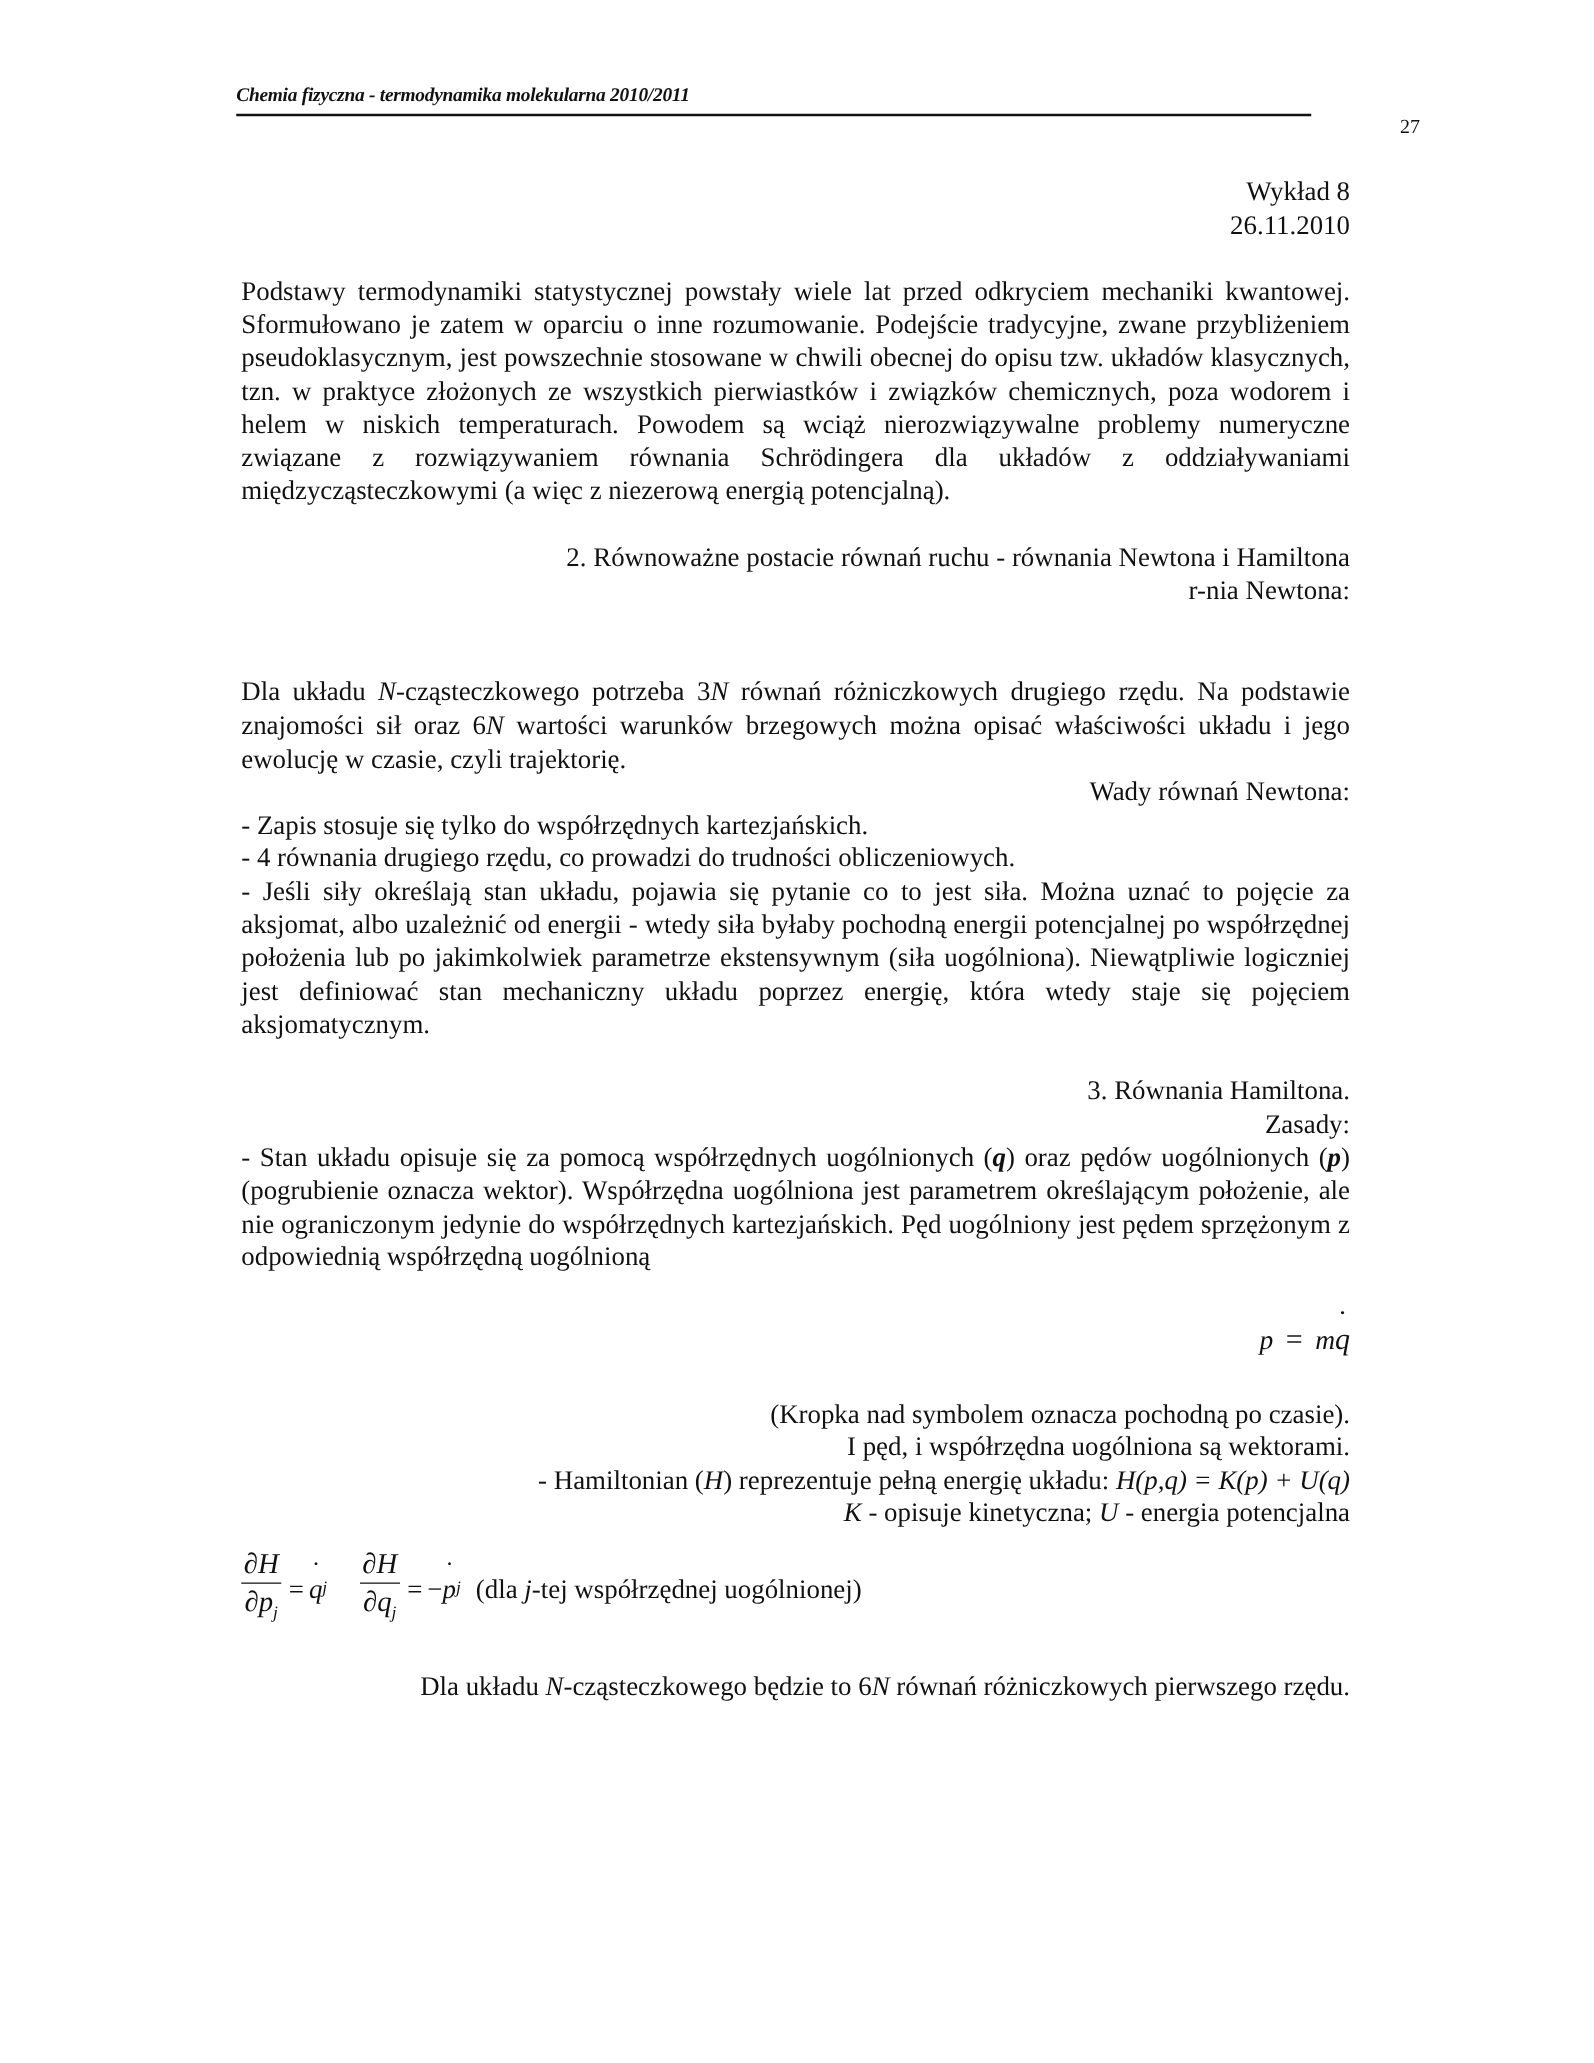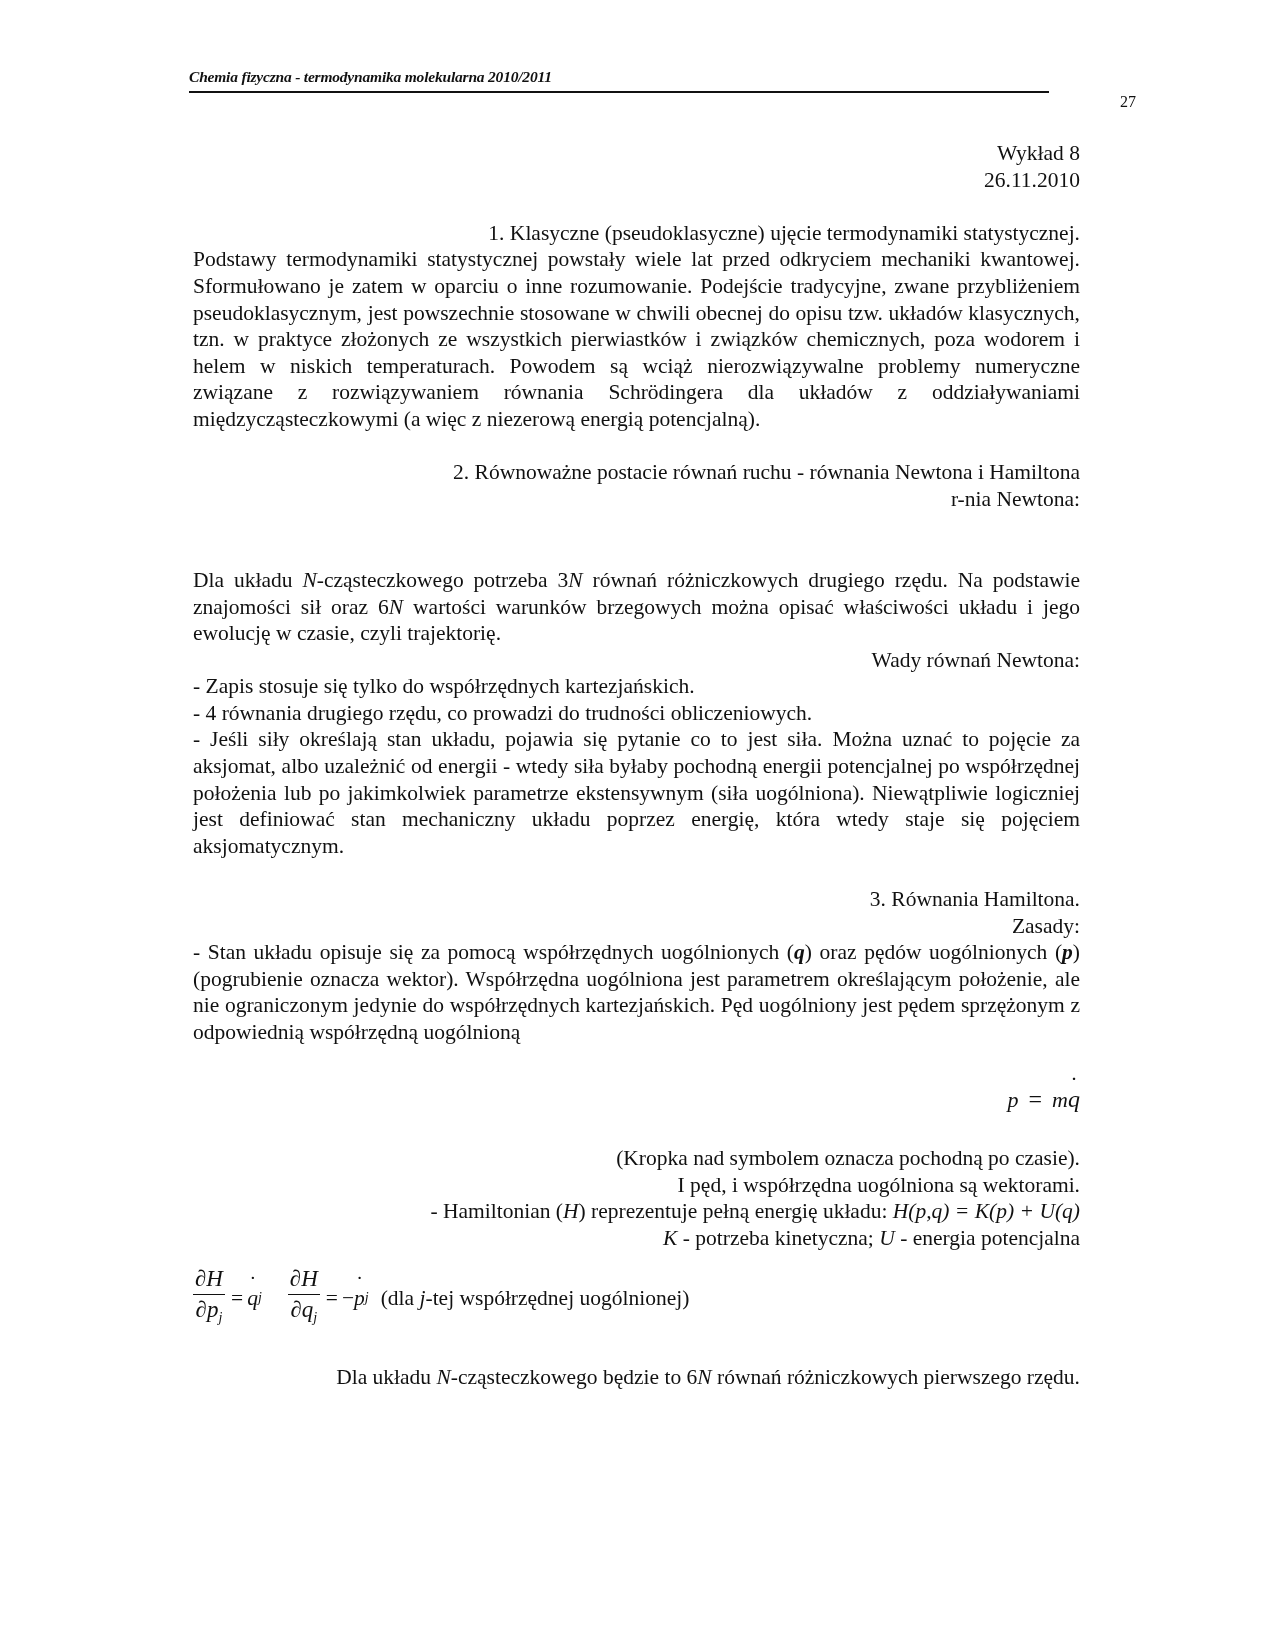--- a/index.html
+++ b/index.html
@@ -41,21 +41,20 @@
     <div class="running-title">Chemia fizyczna - termodynamika molekularna 2010/2011</div>
     <div class="running-rule"></div>
   </div>
   <div class="page-number">27</div>
 
   <div class="body">
     <p class="p">Wykład 8</p>
     <p class="p">26.11.2010</p>
     <div class="gap"></div>
 
-    <p class="p">1. Klasyczne (pseudoklasyczne) ujęcie termodynamiki statystycznej.</p>
     <p class="p justify">Podstawy termodynamiki statystycznej powstały wiele lat przed odkryciem mechaniki kwantowej. Sformułowano je zatem w oparciu o inne rozumowanie. Podejście tradycyjne, zwane przybliżeniem pseudoklasycznym, jest powszechnie stosowane w chwili obecnej do opisu tzw. układów klasycznych, tzn. w praktyce złożonych ze wszystkich pierwiastków i związków chemicznych, poza wodorem i helem w niskich temperaturach. Powodem są wciąż nierozwiązywalne problemy numeryczne związane z rozwiązywaniem równania Schrödingera dla układów z oddziaływaniami międzycząsteczkowymi (a więc z niezerową energią potencjalną).</p>
     <div class="gap"></div>
 
     <p class="p">2. Równoważne postacie równań ruchu - równania Newtona i Hamiltona</p>
     <p class="p">r-nia Newtona:</p>
     <div class="gap"></div>
     <div class="gap" style="height:28px;"></div>
 
     <p class="p justify"><span>Dla układu </span><i>N</i><span>-cząsteczkowego potrzeba 3</span><i>N</i><span> równań różniczkowych drugiego rzędu. Na podstawie znajomości sił oraz 6</span><i>N</i><span> wartości warunków brzegowych można opisać właściwości układu i jego ewolucję w czasie, czyli trajektorię.</span></p>
     <p class="p">Wady równań Newtona:</p>
@@ -72,21 +71,21 @@
     <p class="p" style="font-size:24px; padding-left:4px;">
       <span class="eq">p</span>
       <span class="op">=</span>
       <span class="eq">m</span><span class="dot">q</span>
     </p>
     <div class="gap" style="height:32px;"></div>
 
     <p class="p">(Kropka nad symbolem oznacza pochodną po czasie).</p>
     <p class="p">I pęd, i współrzędna uogólniona są wektorami.</p>
     <p class="p"><span>- Hamiltonian (</span><i>H</i><span>) reprezentuje pełną energię układu: </span><span class="bi" style="font-weight:normal;font-family:Liberation Serif, serif;">H(p,q) = K(p) + U(q)</span></p>
-    <p class="p"><i>K</i><span> - potrzeba kinetyczna; </span><i>U</i><span> - energia potencjalna</span></p>
+    <p class="p"><i>K</i><span> - opisuje kinetyczna; </span><i>U</i><span> - energia potencjalna</span></p>
 
     <div class="eq-row" style="margin-top:12px;">
       <span class="frac">
         <span class="num">∂H</span>
         <span class="bar"></span>
         <span class="den"><span>∂p</span><span class="sub">j</span></span>
       </span>
       <span class="op">=</span>
       <span class="dot">q</span>
         <span class="sub">j</span>

